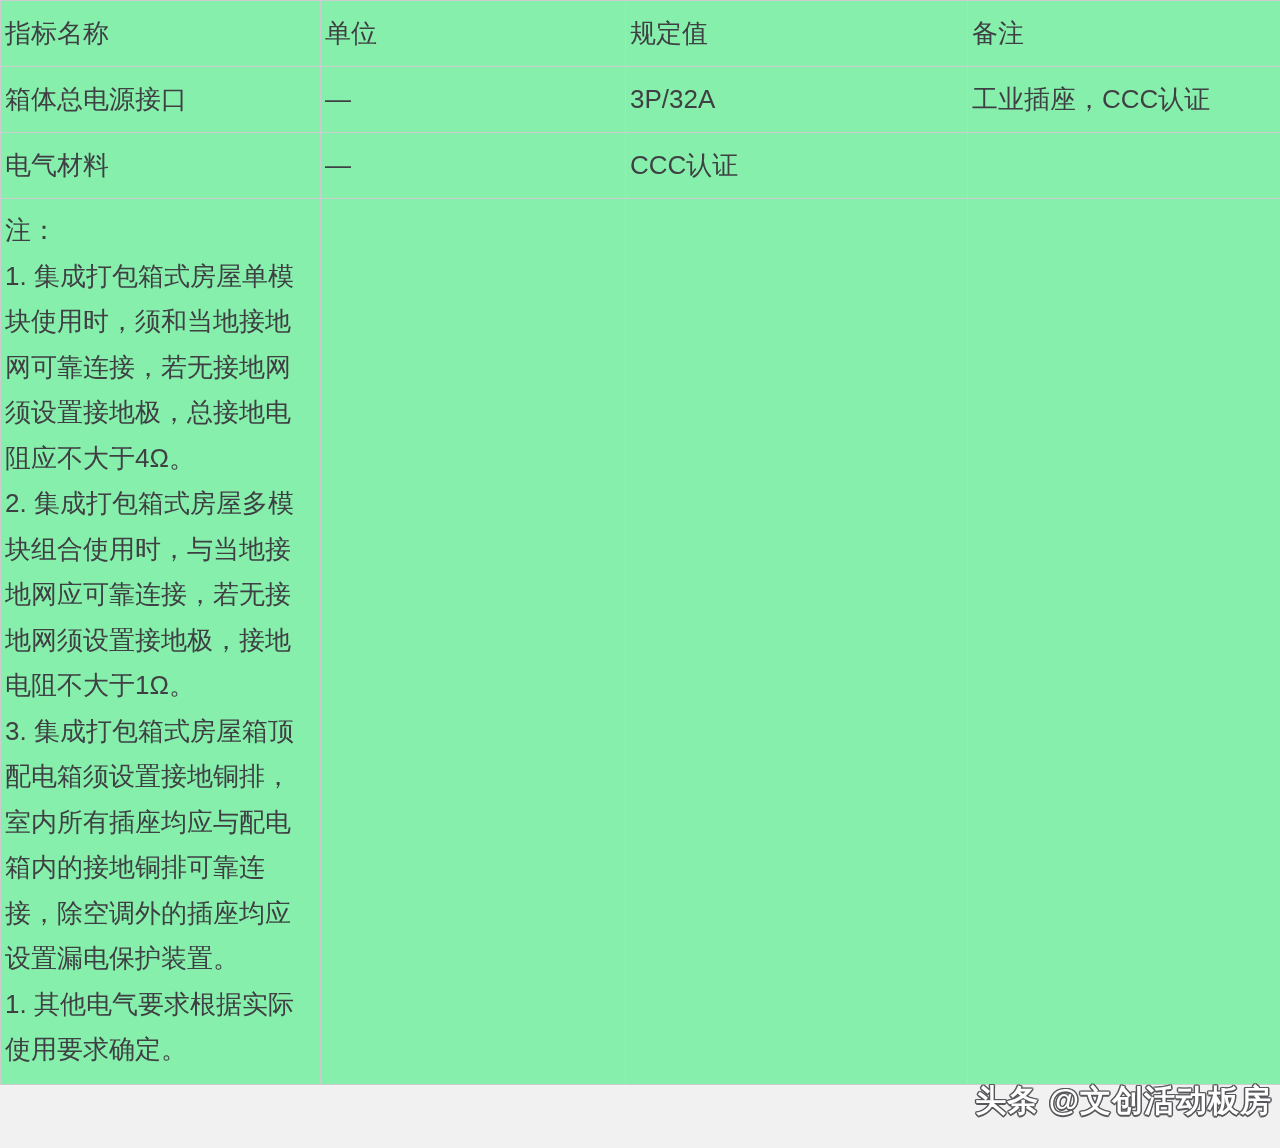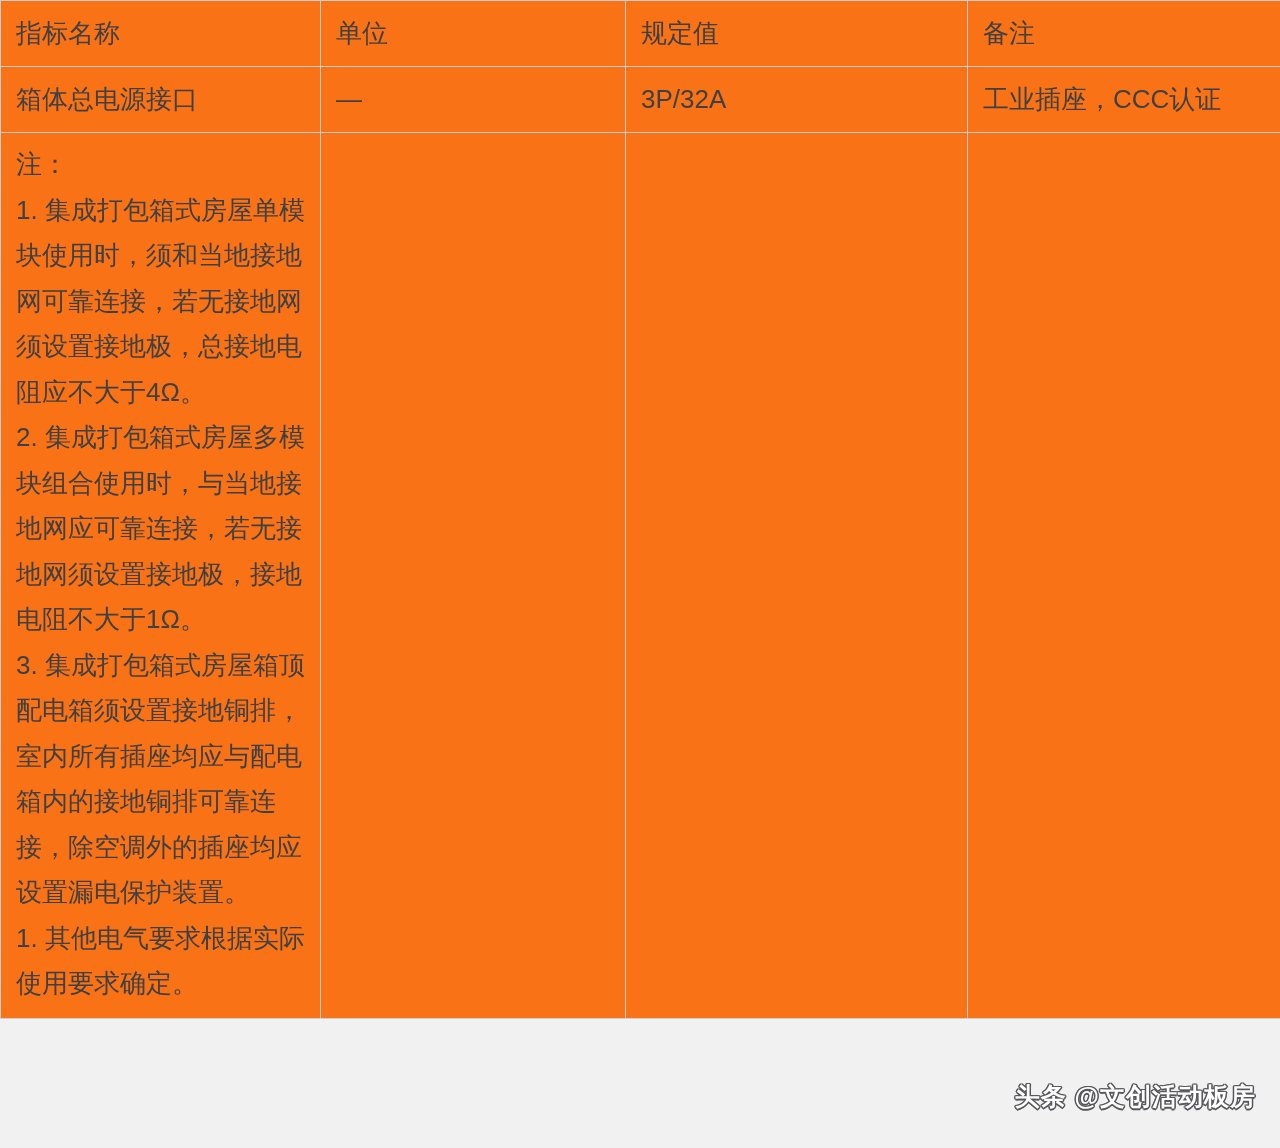--- a/index.html
+++ b/index.html
@@ -26,44 +26,44 @@
   table.spec-table col.c3 { width: 342px; }
   table.spec-table col.c4 { width: 313px; }
   table.spec-table th,
   table.spec-table td {
     border: 1px solid #cdcdd0;
     border-right: none;
     font-size: 26px;
     font-weight: 400;
     text-align: left;
     vertical-align: middle;
-    padding: 0 8px 0 15px;
+    padding: 0 8px 0 4px;
     color: #3f4043;
-    background: #f97316;
+    background: #86efac;
     overflow: hidden;
   }
   table.spec-table th { height: 65px; }
   table.spec-table tr.data-row td { height: 65px; }
   table.spec-table td.notes-cell {
     height: 876px;
     vertical-align: top;
     padding-top: 9px;
   }
   .notes-flow {
     line-height: 45.5px;
     font-size: 26px;
     word-break: normal;
     line-break: strict;
   }
   .notes-flow p { margin: 0; }
   .watermark {
     position: absolute;
     top: 1080px;
-    right: 24px;
-    font-size: 25px;
+    right: 8px;
+    font-size: 31px;
     font-weight: 700;
     letter-spacing: 1px;
     color: #ffffff;
     text-shadow:
       -1px -1px 0 #58585c,
        1px -1px 0 #58585c,
       -1px  1px 0 #58585c,
        1px  1px 0 #58585c,
        0 -1.5px 0 #58585c,
        0  1.5px 0 #58585c,
@@ -90,20 +90,26 @@
       <th>备注</th>
     </tr>
   </thead>
   <tbody>
     <tr class="data-row">
       <td>箱体总电源接口</td>
       <td>—</td>
       <td>3P/32A</td>
       <td>工业插座，CCC认证</td>
     </tr>
+    <tr class="data-row">
+      <td>电气材料</td>
+      <td>—</td>
+      <td>CCC认证</td>
+      <td></td>
+    </tr>
     <tr>
       <td class="notes-cell">
         <div class="notes-flow">
           <p>注：</p>
           <p>1. 集成打包箱式房屋单模块使用时，须和当地接地网可靠连接，若无接地网须设置接地极，总接地电阻应不大于4Ω。</p>
           <p>2. 集成打包箱式房屋多模块组合使用时，与当地接地网应可靠连接，若无接地网须设置接地极，接地电阻不大于1Ω。</p>
           <p>3. 集成打包箱式房屋箱顶配电箱须设置接地铜排，室内所有插座均应与配电箱内的接地铜排可靠连接，除空调外的插座均应设置漏电保护装置。</p>
           <p>1. 其他电气要求根据实际使用要求确定。</p>
         </div>
       </td>

